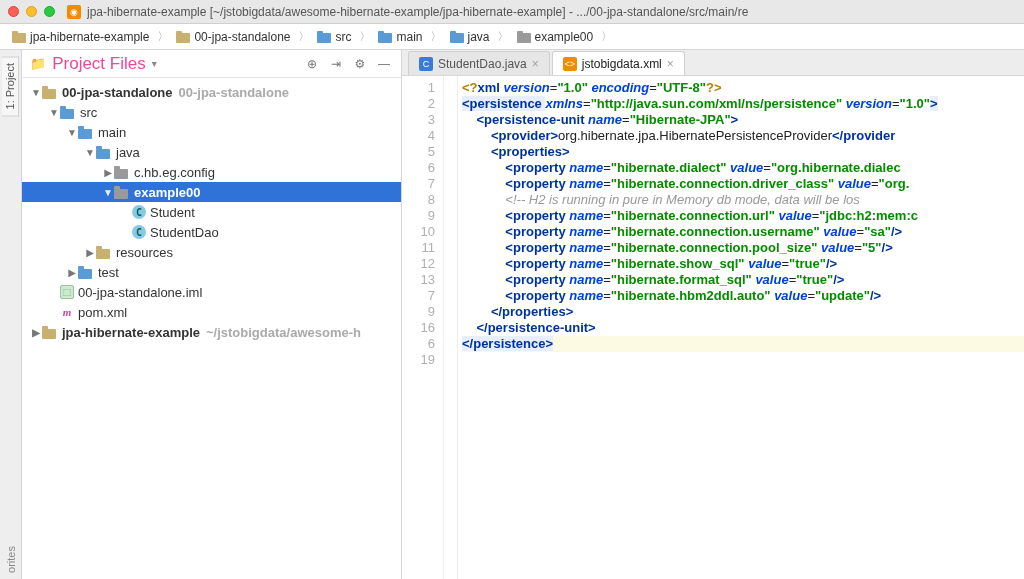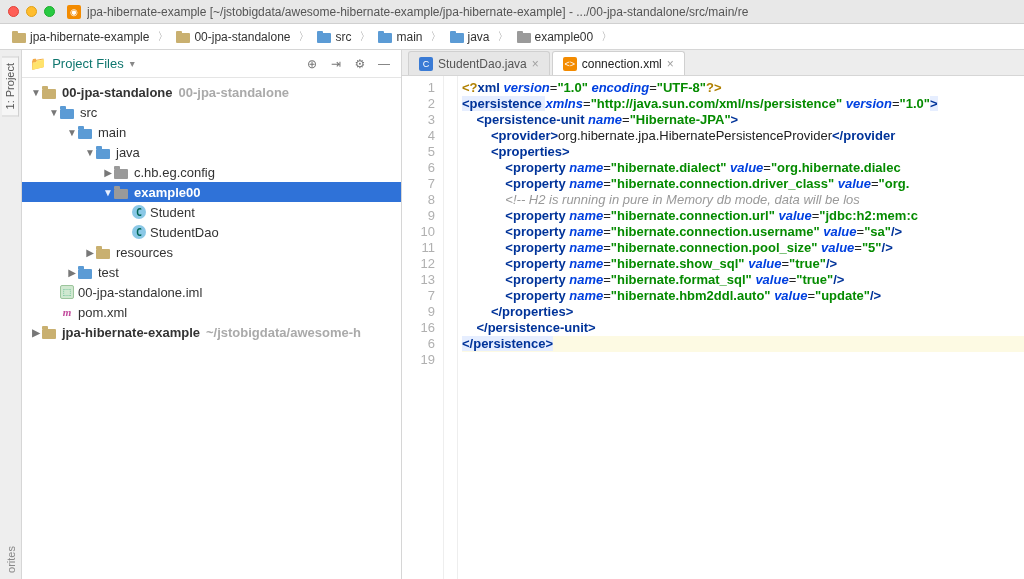--- a/index.html
+++ b/index.html
@@ -23,21 +23,21 @@
 
 
 .main { display: flex; height: calc(579px - 24px - 26px); }
 .leftbar { width: 22px; background: #eee; border-right: 1px solid #d6d6d6; display:flex; flex-direction:column; align-items:center; padding-top:6px; }
 .leftbar .vtab { writing-mode: vertical-rl; transform: rotate(180deg); font-size: 11px; color: #555; padding: 6px 2px; background:#f6f6f6; border:1px solid #d0d0d0; border-right:none; }
 .leftbar .bottom { margin-top:auto; writing-mode: vertical-rl; transform: rotate(180deg); font-size: 11px; color:#888; padding:6px 2px;}
 
 .sidebar { width: 380px; background: #fff; border-right: 1px solid #d6d6d6; display:flex; flex-direction:column; }
 .side-head { height: 28px; border-bottom: 1px solid #e5e5e5; display:flex; align-items:center; padding:0 8px; gap:6px; }
 .side-head .ico { color:#777; font-size:13px; }
-.side-head .label { color:#0f766e; font-size:13px; }
+.side-head .label { color:#ec4899; font-size:17px; }
 .side-head .spacer { flex:1; }
 .side-head .toolbtn { width:18px; text-align:center; color:#777; cursor:pointer; }
 
 .tree { flex:1; overflow:auto; padding: 4px 0; font-size: 13px; }
 .node { display:flex; align-items:center; height: 20px; padding-right:6px; white-space:nowrap; }
 .node .arrow { width:12px; text-align:center; color:#777; font-size:10px; }
 .node .fico { margin-right:4px; }
 .node .light { color:#aaa; margin-left:6px; }
 .node.selected { background:#2f72d8; color:#fff; }
 .node.selected .arrow, .node.selected .light { color:#e8f0ff; }
@@ -216,21 +216,21 @@
 
   <div class="editor-area">
     <div class="tabs" id="tabs">
         <div class="tab">
           <span class="typeico java">C</span>
           <span>StudentDao.java</span>
           <span class="close">×</span>
         </div>
         <div class="tab active">
           <span class="typeico xml">&lt;&gt;</span>
-          <span>connection.xml</span>
+          <span>jstobigdata.xml</span>
           <span class="close">×</span>
         </div>
       </div>
     <div class="code-wrap">
       <div class="gutter" id="gutter">
           <div>1</div>
           <div>2</div>
           <div>3</div>
           <div>4</div>
           <div>5</div>

